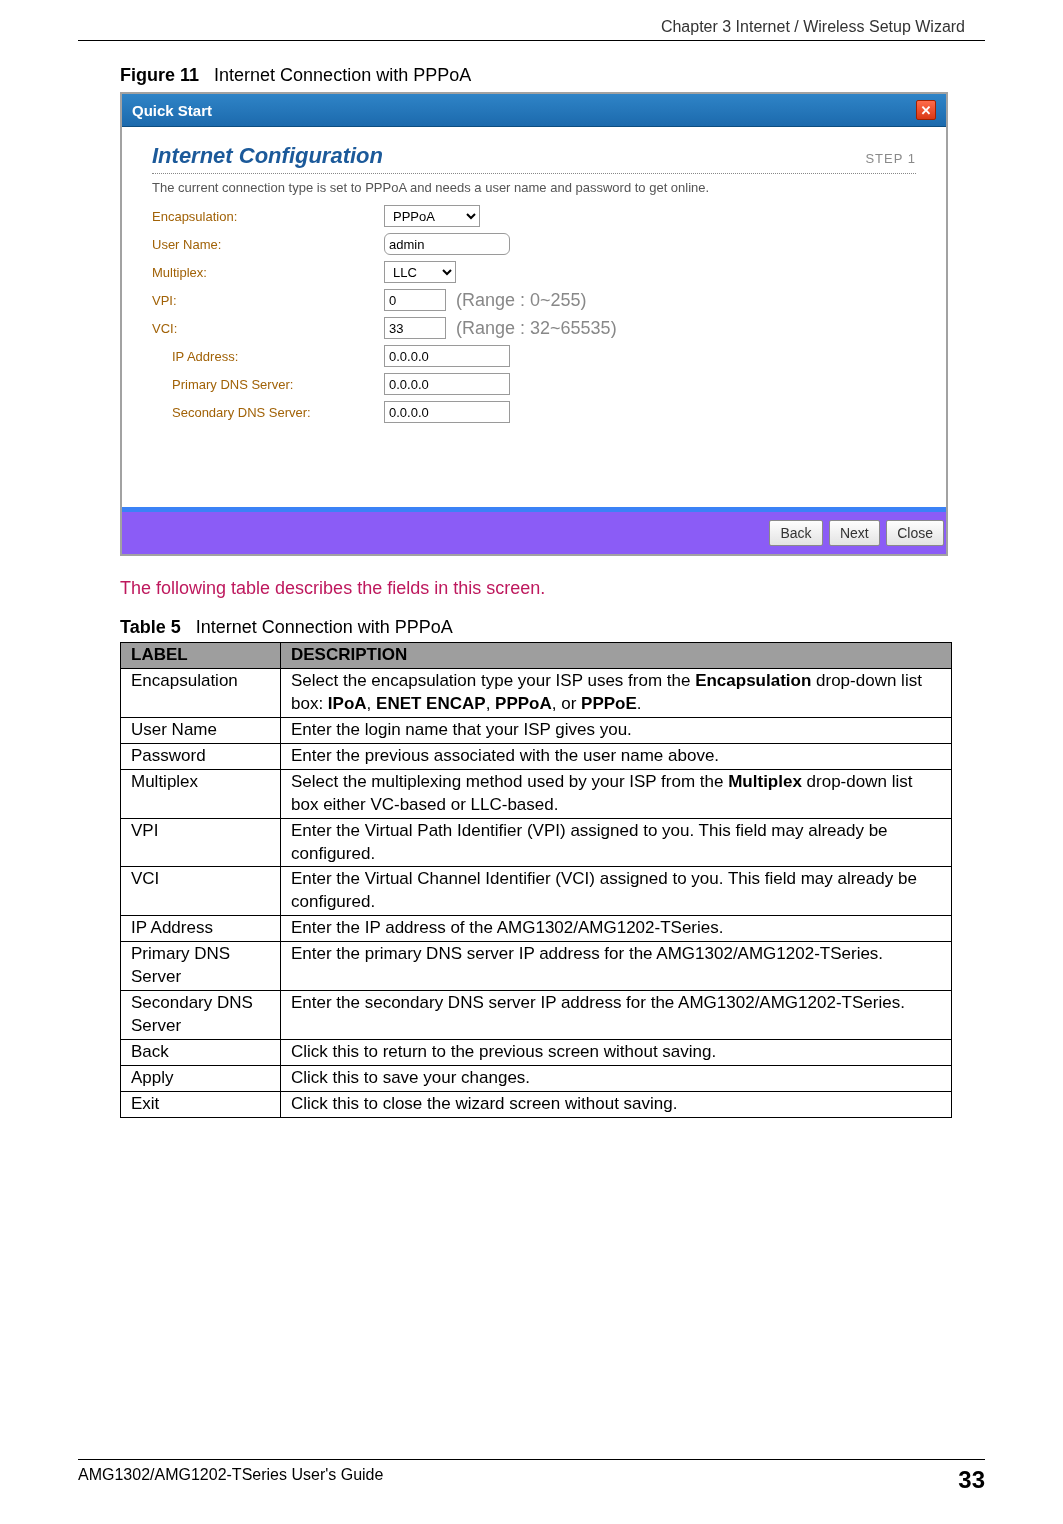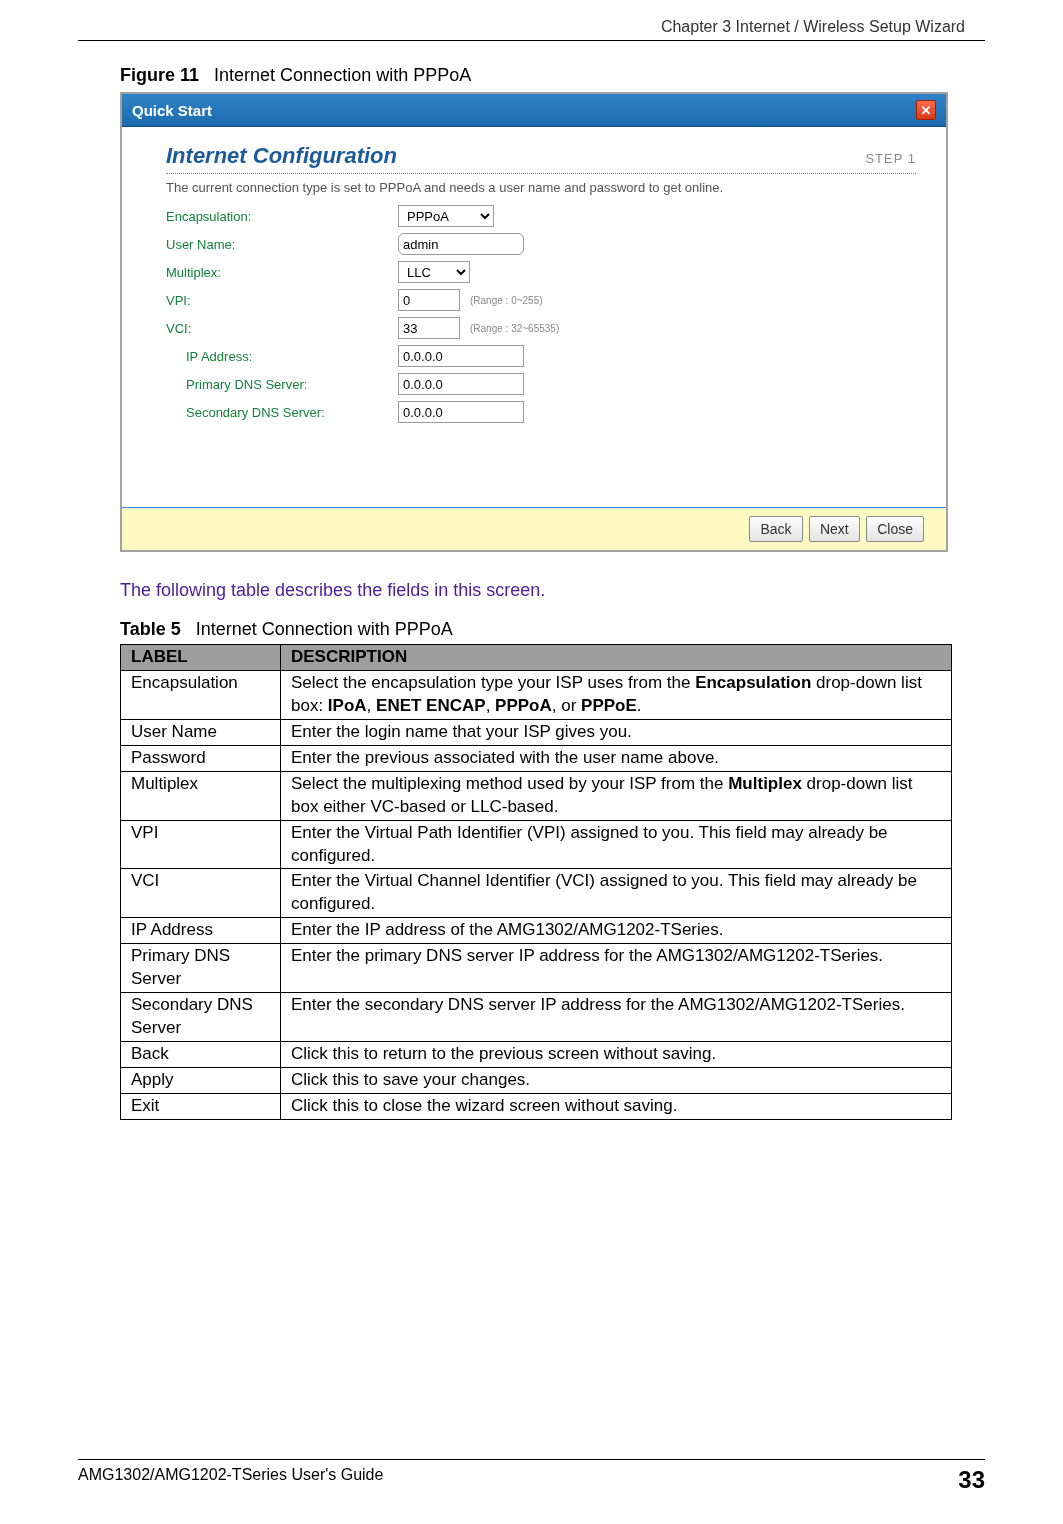--- a/index.html
+++ b/index.html
@@ -57,21 +57,21 @@
   .close-x {
     width: 20px; height: 20px;
     background: linear-gradient(#ff6b4a, #d93814);
     border: 1px solid #a02000;
     border-radius: 2px;
     display: flex; align-items: center; justify-content: center;
     color: #fff; font-weight: bold; font-size: 13px;
     cursor: pointer;
   }
   .wizard-body {
-    padding: 16px 30px 8px 44px;
+    padding: 16px 30px 8px 30px;
     font-family: Arial, sans-serif;
     color: #555;
     font-size: 13px;
     min-height: 380px;
   }
   .config-header {
     display: flex;
     justify-content: space-between;
     align-items: baseline;
     border-bottom: 1px dotted #888;
@@ -96,62 +96,62 @@
     margin-bottom: 10px;
   }
   .form-row {
     display: flex;
     align-items: center;
     margin-bottom: 6px;
   }
   .form-row.indent .form-label { padding-left: 20px; }
   .form-label {
     width: 232px;
-    color: #15803d;
+    color: #a16207;
     font-size: 13px;
   }
   .form-row select,
   .form-row input[type="text"],
   .form-row input[type="password"] {
     font-family: Arial, sans-serif;
     font-size: 13px;
     border: 1px solid #9a9a9a;
     background: #fff;
     height: 22px;
     padding: 0 4px;
   }
   .sel-encap { width: 96px; }
   .sel-mux { width: 72px; }
   .inp-user { width: 126px; border-radius: 6px; }
   .inp-pass { width: 126px; }
   .inp-num { width: 62px; }
   .inp-ip { width: 126px; }
-  .range-hint { color: #888; margin-left: 10px; font-size: 10px; }
+  .range-hint { color: #888; margin-left: 10px; font-size: 18px; }
   .wizard-footer {
-    border-top: 1px solid #3b82f6;
-    padding: 8px 22px;
+    border-top: 5px solid #3b82f6;
+    padding: 8px 2px;
     text-align: right;
-    background: #fef9c3;
+    background: #8b5cf6;
   }
   .wiz-btn {
     display: inline-block;
     border: 1px solid #8a8a8a;
     background: linear-gradient(#fefefe, #e3e3e3);
     padding: 4px 10px;
     font-family: Arial, sans-serif;
     font-size: 14px;
     color: #333;
     margin-left: 2px;
     border-radius: 2px;
     cursor: pointer;
   }
   .intro-text {
-    margin-top: 28px;
+    margin-top: 22px;
     font-size: 18px;
-    color: #4c1d95;
+    color: #be185d;
   }
   .table-caption {
     margin-top: 18px;
     font-size: 18px;
   }
   .table-caption .tab-label { font-weight: bold; }
   table.desc-table {
     width: 100%;
     border-collapse: collapse;
     margin-top: 4px;

